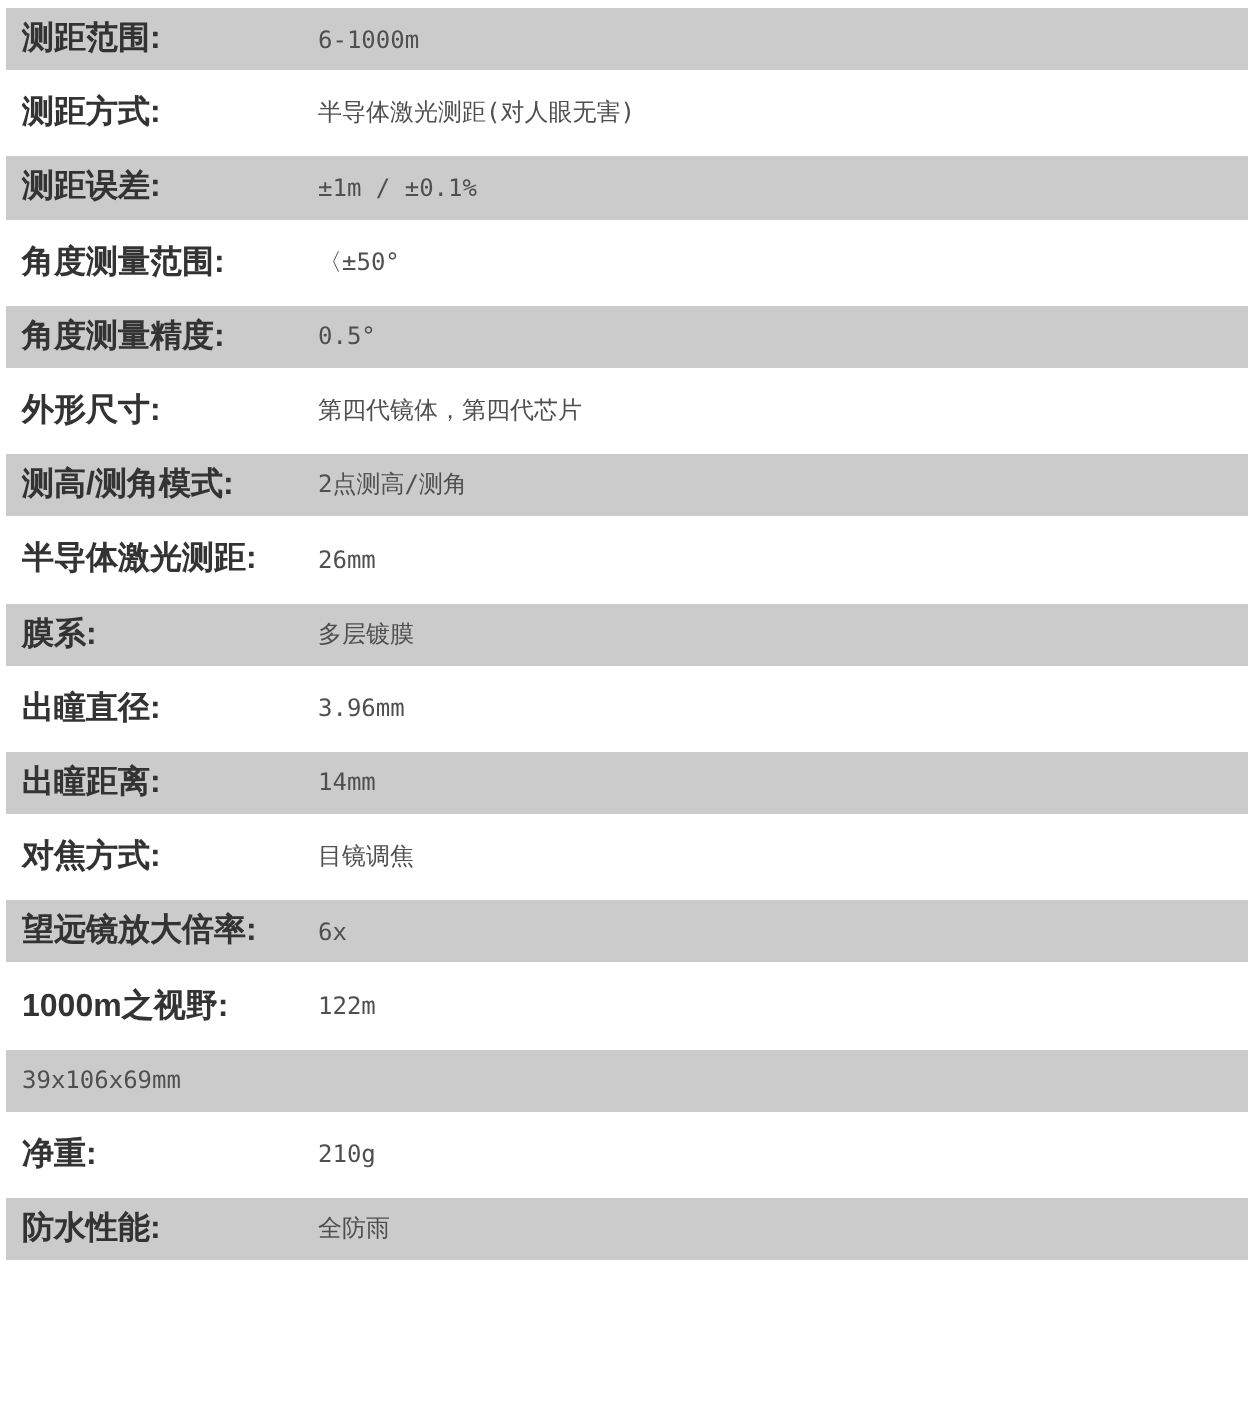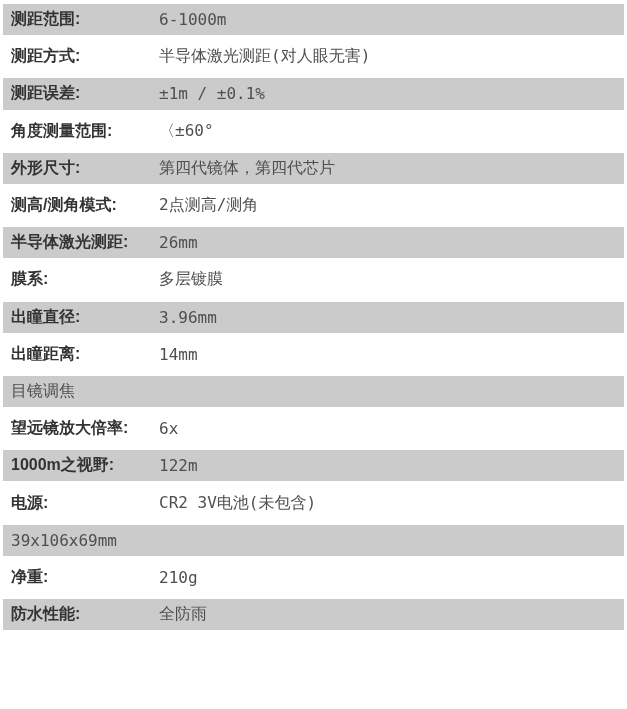--- a/index.html
+++ b/index.html
@@ -40,21 +40,21 @@
     font-size: 16px;
     color: var(--label-text, #333333);
     white-space: nowrap;
     overflow: hidden;
   }
   .spec-value {
     flex: 1 1 auto;
     padding-left: 8px;
     font-family: "DejaVu Sans Mono", "Liberation Mono", monospace;
     font-weight: 400;
-    font-size: 16px;
+    font-size: 12px;
     color: var(--value-text, #4f4f4f);
     white-space: nowrap;
     overflow: hidden;
   }
 </style>
 </head>
 <body>
 
 <div class="spec-table">
   <div class="spec-row">
@@ -64,21 +64,25 @@
   <div class="spec-row">
     <div class="spec-label">测距方式:</div>
     <div class="spec-value">半导体激光测距(对人眼无害)</div>
   </div>
   <div class="spec-row">
     <div class="spec-label">测距误差:</div>
     <div class="spec-value">±1m / ±0.1%</div>
   </div>
   <div class="spec-row">
     <div class="spec-label">角度测量范围:</div>
-    <div class="spec-value">〈±60°</div>
+    <div class="spec-value">〈±50°</div>
+  </div>
+  <div class="spec-row">
+    <div class="spec-label">角度测量精度:</div>
+    <div class="spec-value">0.5°</div>
   </div>
   <div class="spec-row">
     <div class="spec-label">外形尺寸:</div>
     <div class="spec-value">第四代镜体，第四代芯片</div>
   </div>
   <div class="spec-row">
     <div class="spec-label">测高/测角模式:</div>
     <div class="spec-value">2点测高/测角</div>
   </div>
   <div class="spec-row">
@@ -91,33 +95,30 @@
   </div>
   <div class="spec-row">
     <div class="spec-label">出瞳直径:</div>
     <div class="spec-value">3.96mm</div>
   </div>
   <div class="spec-row">
     <div class="spec-label">出瞳距离:</div>
     <div class="spec-value">14mm</div>
   </div>
   <div class="spec-row">
+    <div class="spec-label">对焦方式:</div>
     <div class="spec-value">目镜调焦</div>
   </div>
   <div class="spec-row">
     <div class="spec-label">望远镜放大倍率:</div>
     <div class="spec-value">6x</div>
   </div>
   <div class="spec-row">
     <div class="spec-label">1000m之视野:</div>
     <div class="spec-value">122m</div>
-  </div>
-  <div class="spec-row">
-    <div class="spec-label">电源:</div>
-    <div class="spec-value">CR2 3V电池(未包含)</div>
   </div>
   <div class="spec-row">
     <div class="spec-value">39x106x69mm</div>
   </div>
   <div class="spec-row">
     <div class="spec-label">净重:</div>
     <div class="spec-value">210g</div>
   </div>
   <div class="spec-row">
     <div class="spec-label">防水性能:</div>

